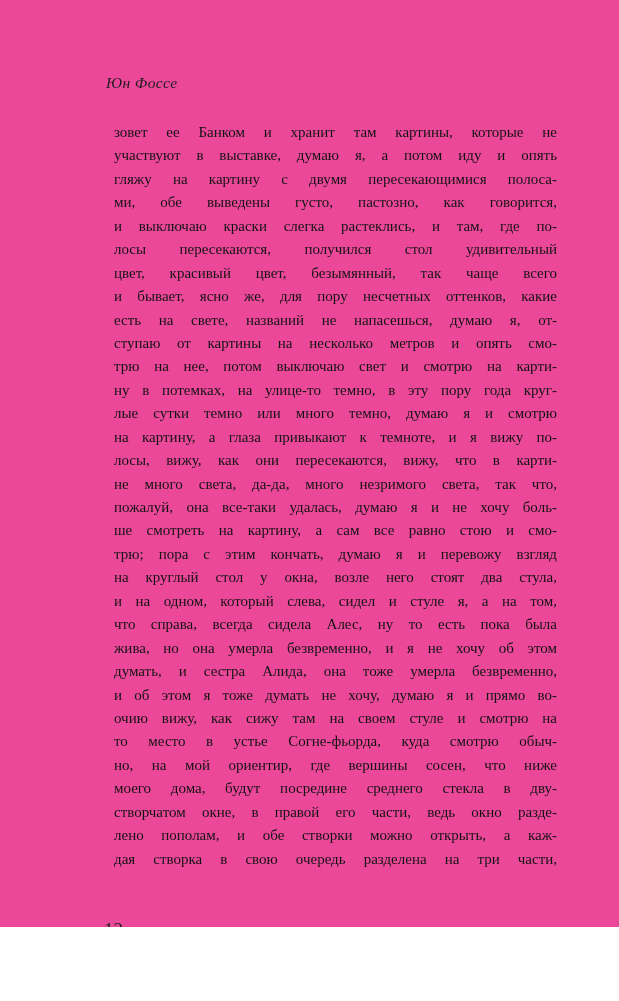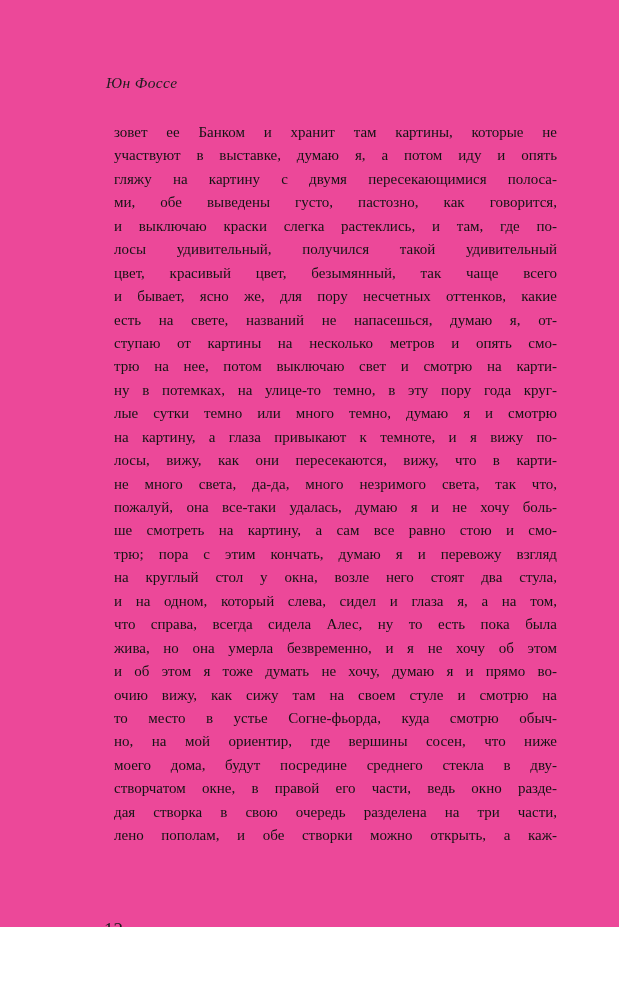--- a/index.html
+++ b/index.html
@@ -77,21 +77,21 @@
       <div class="text-line">
         <span>гляжу на картину с двумя пересекающимися полоса-</span>
       </div>
       <div class="text-line">
         <span>ми, обе выведены густо, пастозно, как говорится,</span>
       </div>
       <div class="text-line">
         <span>и выключаю краски слегка растеклись, и там, где по-</span>
       </div>
       <div class="text-line">
-        <span>лосы удивительный, получился такой удивительный</span>
+        <span>лосы пересекаются, получился стол удивительный</span>
       </div>
       <div class="text-line">
         <span>цвет, красивый цвет, безымянный, так чаще всего</span>
       </div>
       <div class="text-line">
         <span>и бывает, ясно же, для пору несчетных оттенков, какие</span>
       </div>
       <div class="text-line">
         <span>есть на свете, названий не напасешься, думаю я, от-</span>
       </div>
@@ -122,49 +122,52 @@
       <div class="text-line">
         <span>ше смотреть на картину, а сам все равно стою и смо-</span>
       </div>
       <div class="text-line">
         <span>трю; пора с этим кончать, думаю я и перевожу взгляд</span>
       </div>
       <div class="text-line">
         <span>на круглый стол у окна, возле него стоят два стула,</span>
       </div>
       <div class="text-line">
-        <span>и на одном, который слева, сидел и глаза я, а на том,</span>
+        <span>и на одном, который слева, сидел и стуле я, а на том,</span>
       </div>
       <div class="text-line">
         <span>что справа, всегда сидела Алес, ну то есть пока была</span>
       </div>
       <div class="text-line">
         <span>жива, но она умерла безвременно, и я не хочу об этом</span>
+      </div>
+      <div class="text-line">
+        <span>думать, и сестра Алида, она тоже умерла безвременно,</span>
       </div>
       <div class="text-line">
         <span>и об этом я тоже думать не хочу, думаю я и прямо во-</span>
       </div>
       <div class="text-line">
         <span>очию вижу, как сижу там на своем стуле и смотрю на</span>
       </div>
       <div class="text-line">
         <span>то место в устье Согне-фьорда, куда смотрю обыч-</span>
       </div>
       <div class="text-line">
         <span>но, на мой ориентир, где вершины сосен, что ниже</span>
       </div>
       <div class="text-line">
         <span>моего дома, будут посредине среднего стекла в дву-</span>
       </div>
       <div class="text-line">
         <span>створчатом окне, в правой его части, ведь окно разде-</span>
       </div>
       <div class="text-line">
-        <span>дая створка в свою очередь разделена на три части,</span>
+        <span>лено пополам, и обе створки можно открыть, а каж-</span>
       </div>
       <div class="text-line">
-        <span>лено пополам, и обе створки можно открыть, а каж-</span>
+        <span>дая створка в свою очередь разделена на три части,</span>
       </div>
     </div>
 
   <div class="page-number">12</div>
 
 </div>
 
 </body></html>

